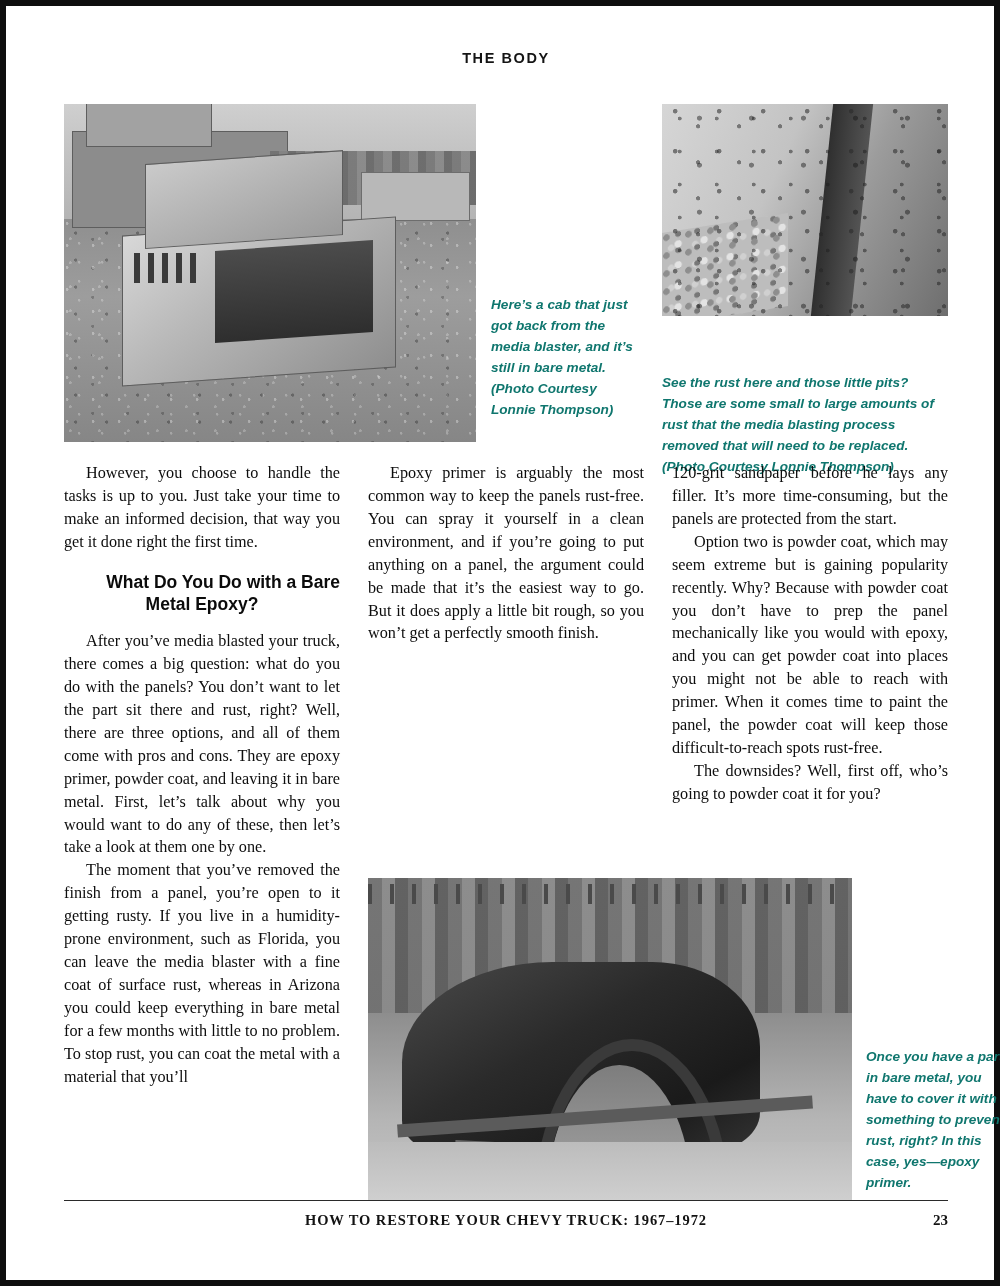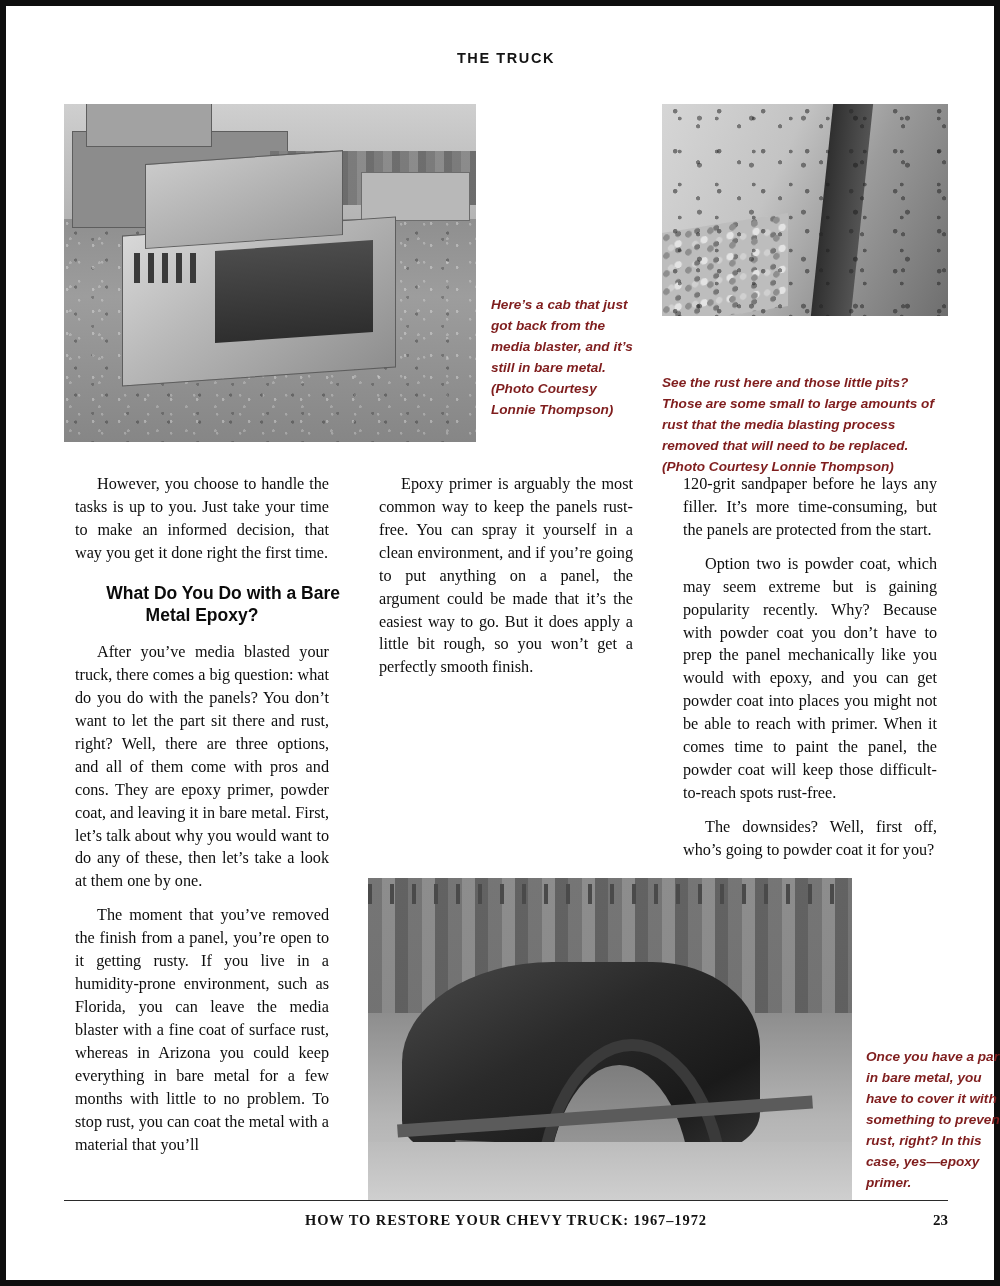--- a/index.html
+++ b/index.html
@@ -162,21 +162,21 @@
     background-size: 44px 40px, 37px 33px, 52px 47px, 41px 36px;
   }
 
   
   .caption {
     font-family: "Liberation Sans", sans-serif;
     font-style: italic;
     font-weight: bold;
     font-size: 13.6px;
     line-height: 1.55;
-    color: #7f1d1d;
+    color: #0f766e;
   }
   .cap1 {
     position: absolute;
     left: 427px;
     top: 190px;
     width: 152px;
   }
   .cap2 {
     position: absolute;
     left: 598px;
@@ -196,21 +196,21 @@
   .col {
     position: absolute;
     top: 0;
     width: 276px;
   }
   .col1 { left: 0; }
   .col2 { left: 304px; }
   .col3 { left: 608px; }
 
   p.body {
-    margin: 11px;
+    margin: 0;
     font-size: 16.2px;
     line-height: 1.415;
     text-align: justify;
     text-justify: inter-word;
     hyphens: auto;
     color: #0d0d0d;
   }
   p.body.indent { text-indent: 22px; }
 
   h2.subhead {
@@ -319,21 +319,21 @@
     font-size: 15px;
     color: #131313;
   }
 </style>
 </head>
 <body>
 
 <div class="page">
   <div class="inner">
 
-    <div class="running-head">THE TRUCK</div>
+    <div class="running-head">THE BODY</div>
 
     <div class="top-band">
 
       <div class="photo photo1">
         <div class="photo-inner">
           <div class="p1-sky"></div>
           <div class="p1-ground"></div>
           <div class="p1-grit"></div>
           <div class="p1-truckbg"></div>
           <div class="p1-treeline"></div>

